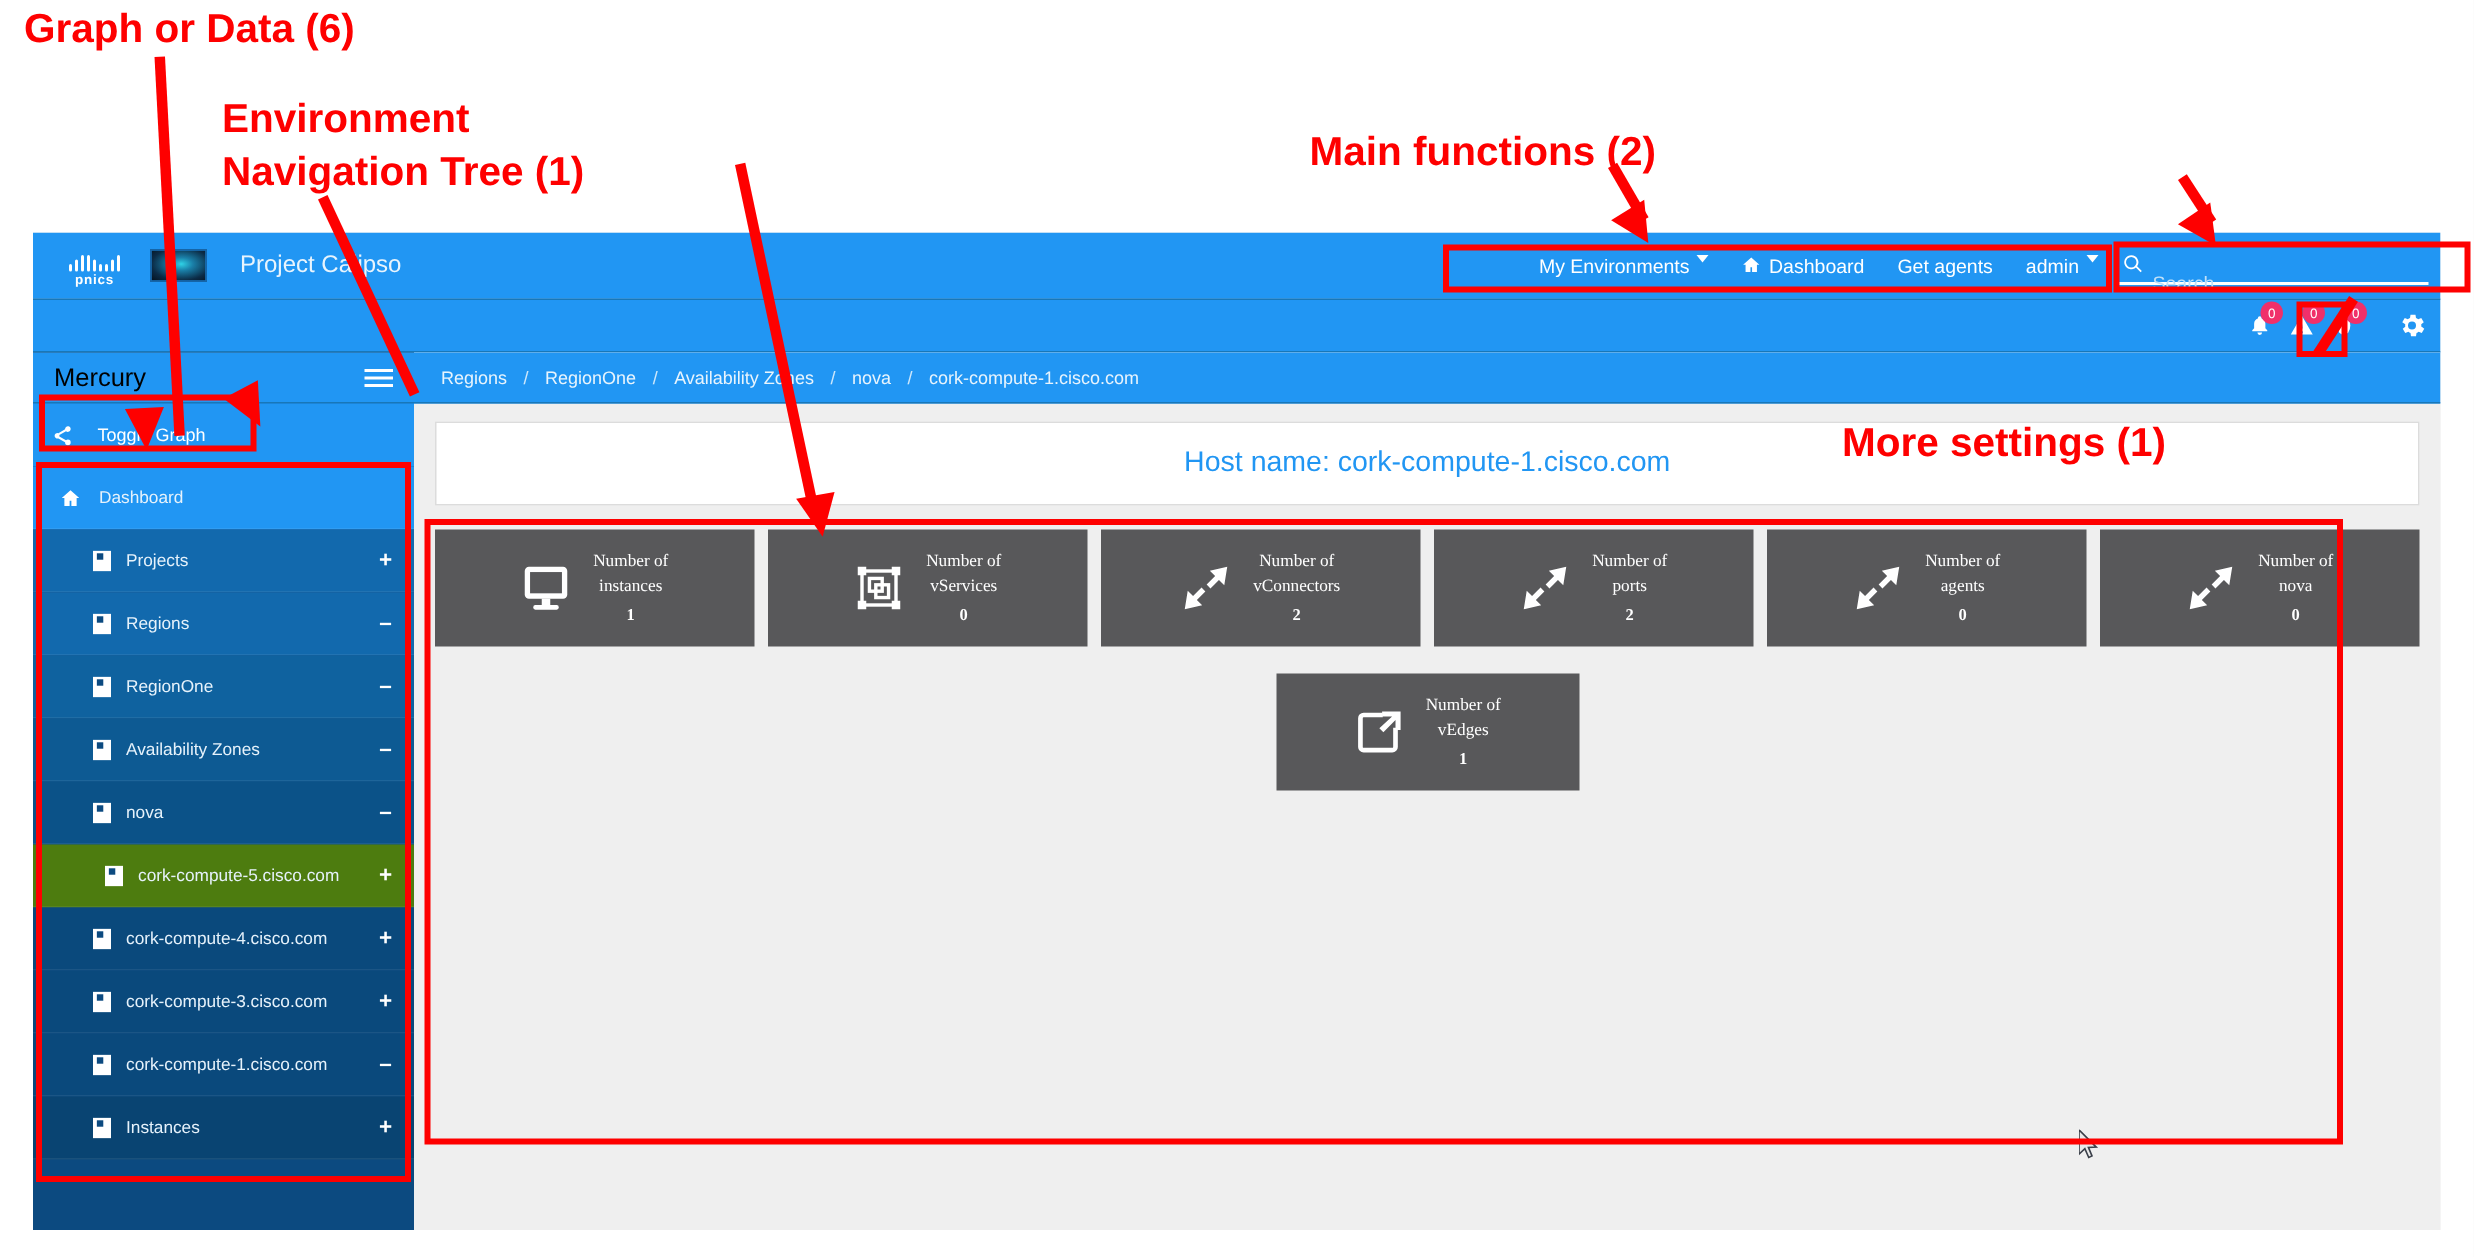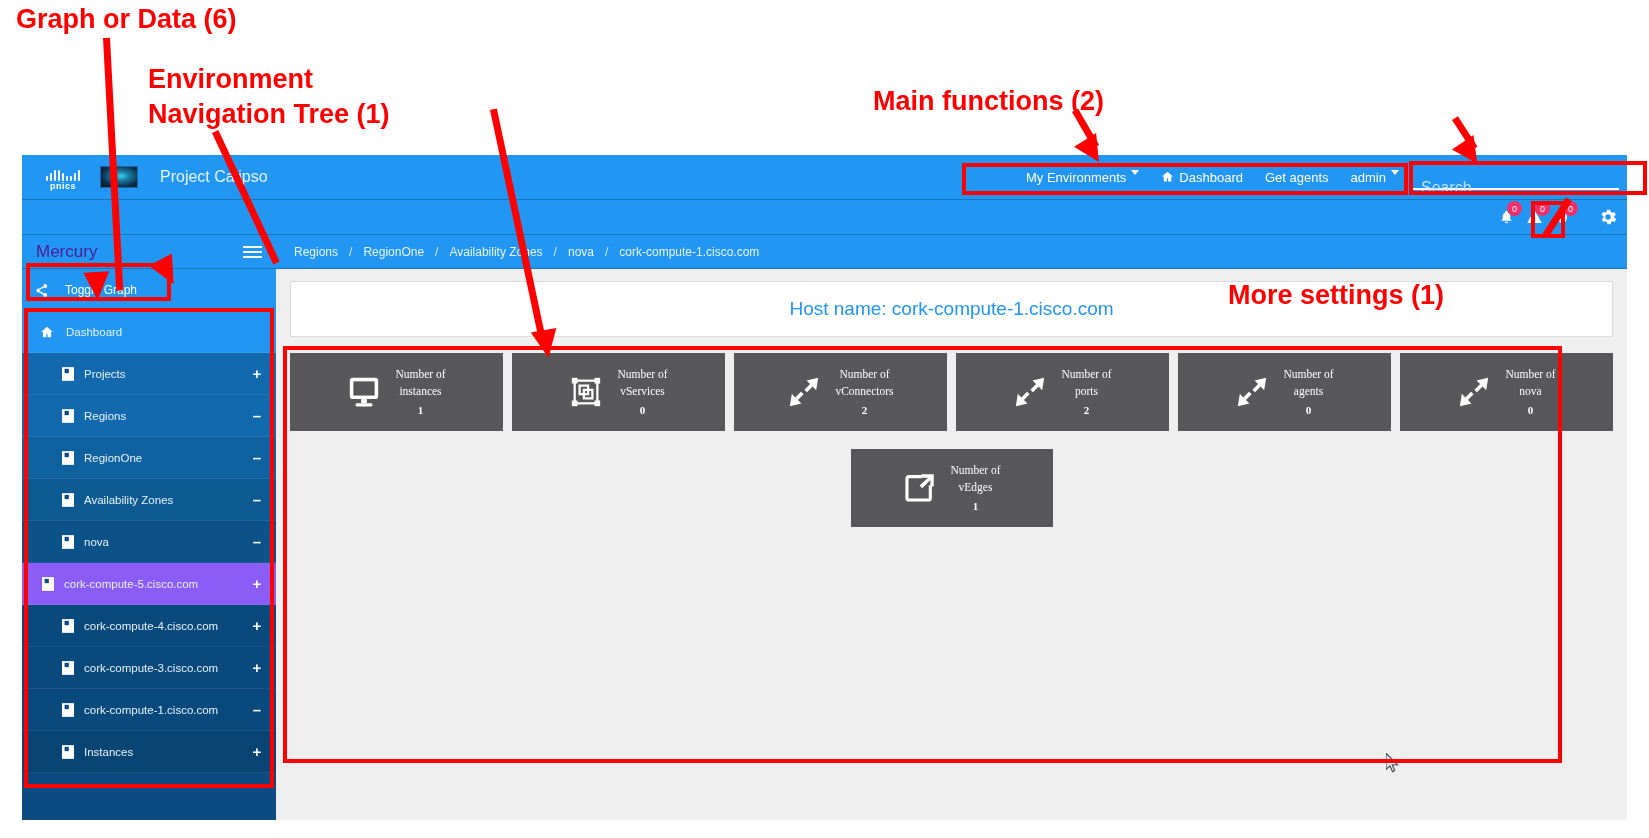--- a/index.html
+++ b/index.html
@@ -46,21 +46,21 @@
   .caret { width:0;height:0;border-left:4px solid transparent;border-right:4px solid transparent;border-top:5px solid #fff; display:inline-block; }
   .home-ico { width:13px; height:13px; }
 
   .searchwrap {
     position:absolute; right: 8px; top: 9px; width: 208px; height: 26px;
     display:flex; align-items:center; border-bottom:2px solid #fff; color:#cfe8fb;
   }
   .searchwrap .mag { width:14px;height:14px;margin:0 6px 0 4px; }
   .searchwrap input {
     flex:1; background:transparent; border:none; outline:none;
-    color:#fff; font-size:16px; font-family:inherit;margin-top:24px;
+    color:#fff; font-size:13px; font-family:inherit;margin-top:24px;
   }
   .searchwrap input::placeholder { color:#bfe0f8; }
 
   
   .statusbar {
     position:absolute; left:0; top:44px; width:100%; height:36px;
     background:#2196f3; border-top:1px solid #1877b8; border-bottom:1px solid #1877b8;
     display:flex; align-items:center; justify-content:flex-end;
   }
   .statusbar .grp { display:flex; align-items:center; gap:2px; margin-right:10px; }
@@ -73,21 +73,21 @@
   }
   .gear-btn { width:30px;height:30px;display:flex;align-items:center;justify-content:center;margin-left:8px;margin-right:4px; }
 
   
   .sidebar {
     position:absolute; left:0; top:80px; width:254px; bottom:0;
     background:#0c4a80; overflow:hidden;
   }
   .side-head {
     height:34px; background:#2196f3; display:flex; align-items:center;
-    justify-content:space-between; padding:0 14px; color:#4c1d95;
+    justify-content:space-between; padding:0 14px; color:#000000;
     border-bottom:1px solid #1877b8;
   }
   .side-head .t { font-size:17px; }
   .hamburger { display:flex; flex-direction:column; gap:3px; }
   .hamburger i { display:block; width:19px; height:2px; background:#fff; }
 
   .toggle-row { height:42px; background:#2196f3; display:flex; align-items:center; padding-left:12px; }
   .toggle-graph { display:flex; align-items:center; gap:16px; color:#fff; font-size:12px; }
   .share-ico { width:15px;height:15px; }
 
@@ -279,21 +279,21 @@
             <span class="pm">–</span>
           </li>
           <li class="tnode" style="background: rgb(11, 82, 136); padding-left: 40px; padding-right: 6px;">
             <svg class="doc" viewBox="0 0 14 16">
               <rect x="0" y="0" width="14" height="16" fill="#fff"></rect>
               <rect x="3" y="2" width="5" height="5" fill="#0c4a80"></rect>
             </svg>
             <span class="lbl">nova</span>
             <span class="pm">–</span>
           </li>
-          <li class="tnode" style="background: #8b5cf6; padding-left: 20px; padding-right: 6px;">
+          <li class="tnode" style="background: #4d7c0f; padding-left: 48px; padding-right: 6px;">
             <svg class="doc" viewBox="0 0 14 16">
               <rect x="0" y="0" width="14" height="16" fill="#fff"></rect>
               <rect x="3" y="2" width="5" height="5" fill="#0c4a80"></rect>
             </svg>
             <span class="lbl">cork-compute-5.cisco.com</span>
             <span class="pm">+</span>
           </li>
           <li class="tnode" style="background: rgb(10, 73, 124); padding-left: 40px; padding-right: 6px;">
             <svg class="doc" viewBox="0 0 14 16">
               <rect x="0" y="0" width="14" height="16" fill="#fff"></rect>

